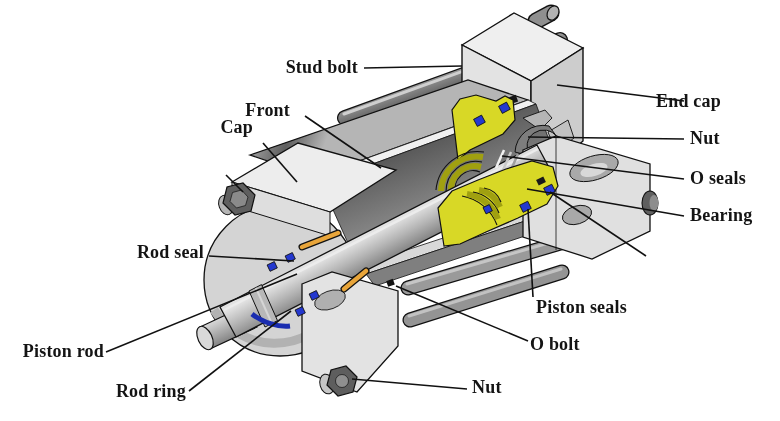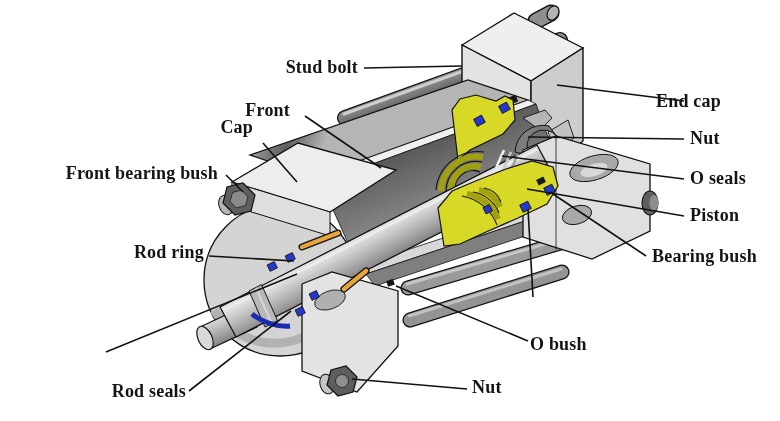--- a/index.html
+++ b/index.html
@@ -199,24 +199,24 @@
       <path d="M646,256 L550,192"></path>
       <path d="M533,297 L528,209"></path>
       <path d="M528,341 L396,286"></path>
       <path d="M467,389 L352,379"></path>
     </g>
   </svg>
 
   <div class="lbl r" style="right:422px;top:58px">Stud bolt</div>
   <div class="lbl r" style="right:490px;top:101px">Front</div>
   <div class="lbl r" style="right:527px;top:118px">Cap</div>
-  <div class="lbl r" style="right:562px;top:164px">Front bearing bush</div>
-  <div class="lbl r" style="right:576px;top:243px">Rod ring</div>
-  <div class="lbl r" style="right:594px;top:382px">Rod seals</div>
+  <div class="lbl r" style="right:576px;top:243px">Rod seal</div>
+  <div class="lbl r" style="right:676px;top:342px">Piston rod</div>
+  <div class="lbl r" style="right:594px;top:382px">Rod ring</div>
   <div class="lbl" style="left:656px;top:92px">End cap</div>
   <div class="lbl" style="left:690px;top:129px">Nut</div>
   <div class="lbl" style="left:690px;top:169px">O seals</div>
-  <div class="lbl" style="left:690px;top:206px">Piston</div>
-  <div class="lbl" style="left:652px;top:247px">Bearing bush</div>
-  <div class="lbl" style="left:530px;top:335px">O bush</div>
+  <div class="lbl" style="left:690px;top:206px">Bearing</div>
+  <div class="lbl" style="left:536px;top:298px">Piston seals</div>
+  <div class="lbl" style="left:530px;top:335px">O bolt</div>
   <div class="lbl" style="left:472px;top:378px">Nut</div>
 
 </div>
 
 </body></html>

